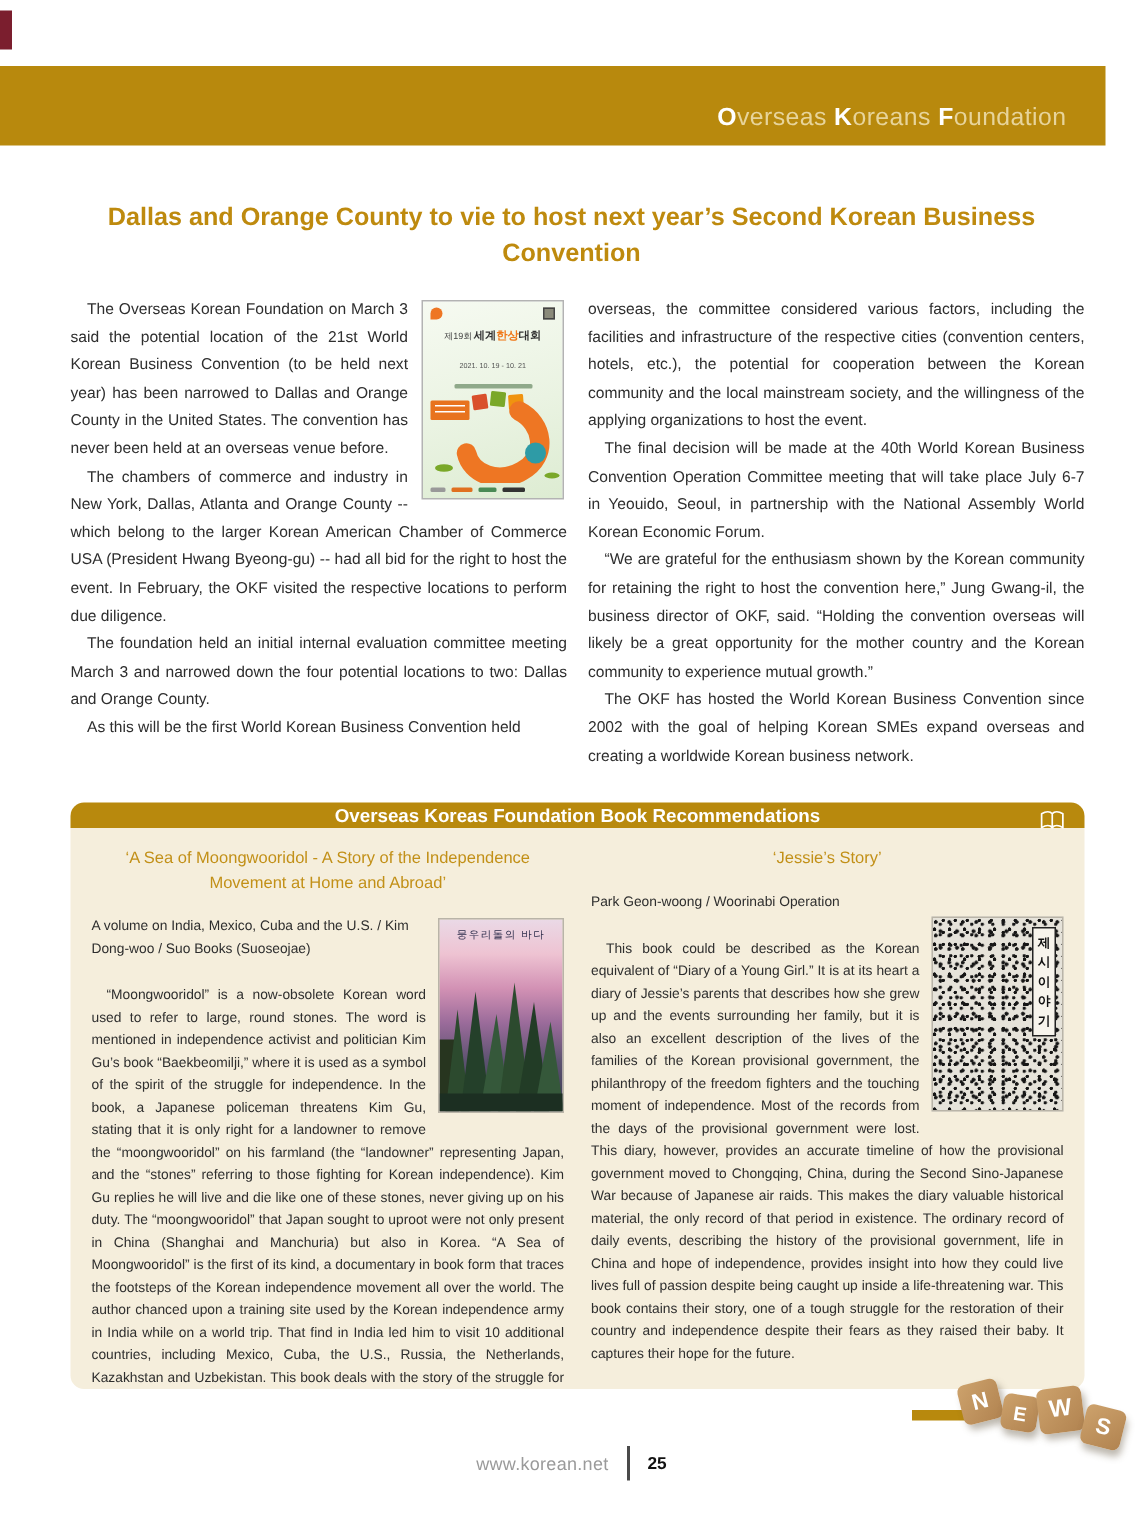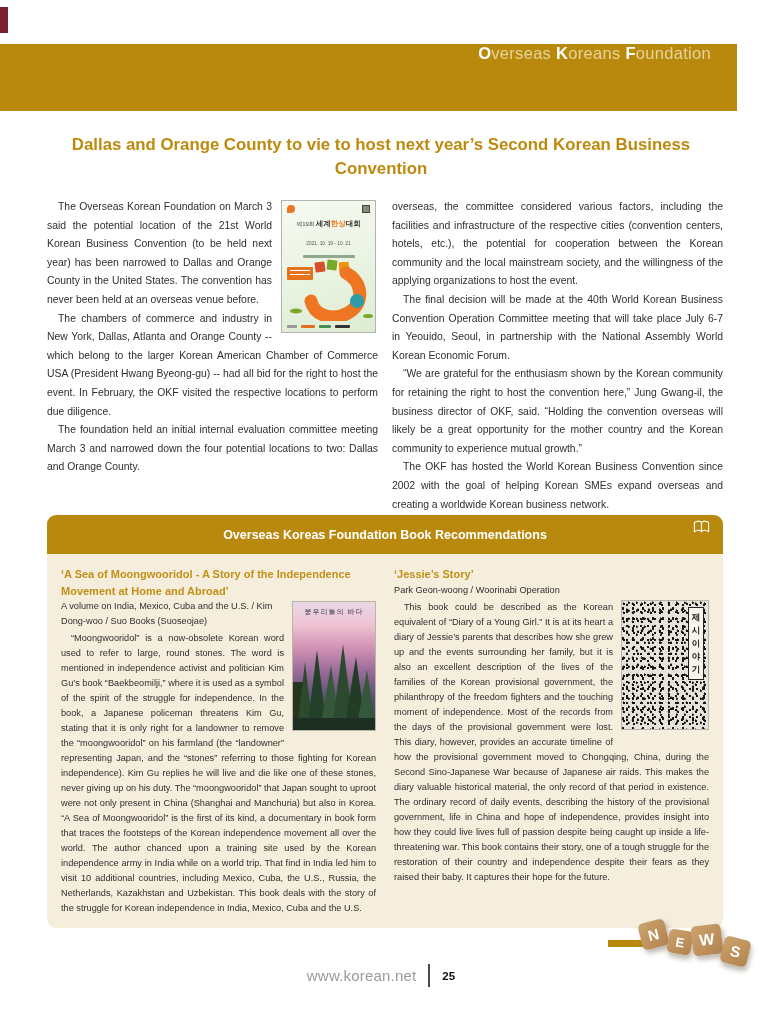--- a/index.html
+++ b/index.html
@@ -4,22 +4,22 @@
 <style>
   * { margin:0; padding:0; box-sizing:border-box; }
   html,body { background:#ffffff; }
   body { font-family:"Liberation Sans","DejaVu Sans",sans-serif; }
   .page { position:relative; width:762px; height:1020px; background:#fff; overflow:hidden; margin:0 auto; }
 
   
   .corner-mark { position:absolute; left:0; top:7px; width:8px; height:26px; background:#7b1e2e; }
 
   
-  .topbar { position:absolute; top:44px; left:0; width:737px; height:67px; background:#b8890d;
-            display:flex; align-items:flex-start; justify-content:flex-end; padding:0 26px 9px 0; }
+  .topbar { position:absolute; top:44px; left:0; width:737px; height:53px; background:#b8890d;
+            display:flex; align-items:flex-end; justify-content:flex-end; padding:0 26px 9px 0; }
   .brand { font-size:16.5px; letter-spacing:.3px; color:#e7d49b; }
   .brand b { color:#ffffff; font-weight:bold; }
 
   
   .article-title { position:absolute; top:133px; left:0; right:0; text-align:center; }
   .article-title h1 { display:inline-block; max-width:640px; font-size:16.8px; line-height:24px;
                       font-weight:bold; color:#be8a0e; }
 
   
   .article { position:absolute; top:198px; left:47px; width:676px; display:flex; gap:14px; }
@@ -40,30 +40,30 @@
   .poster-note { position:absolute; left:5px; top:66px; width:26px; height:13px; background:#e8731f; border-radius:1px; }
   .poster-note i { display:block; height:1px; background:#fff; margin:3px 3px 0 3px; }
   .poster-foot { position:absolute; bottom:4px; left:5px; right:5px; display:flex; gap:4px; align-items:center; }
   .poster-foot i { display:block; height:3px; border-radius:1px; }
   .pf1 { width:10px; background:#999; } .pf2 { width:14px; background:#e07020; }
   .pf3 { width:12px; background:#4a8a55; } .pf4 { width:15px; background:#333; }
   .poster-caption { font-size:10px; line-height:14.5px; color:#333; margin-top:5px; text-align:justify; }
 
   
   .books { position:absolute; top:515px; left:47px; width:676px; }
-  .books-header { position:relative; height:39px; background:#b8890d; border-radius:9px 9px 0 0;
-                  display:flex; align-items:center; justify-content:center; }
+  .books-header { position:relative; height:17px; background:#b8890d; border-radius:9px 9px 0 0;
+                  display:flex; align-items:center; justify-content:center;margin-top:20px; }
   .books-header span { color:#fff; font-weight:bold; font-size:12.5px; }
   .book-icon { position:absolute; right:13px; top:5px; }
   .books-panel { height:374px; overflow:hidden; background:#f5eedc; border-radius:0 0 9px 9px;
                  display:flex; gap:18px; padding:12px 14px 0 14px; }
   .bcol { width:315px; }
-  .bk-title { color:#c29018; font-weight:bold; font-size:11px; line-height:16.5px; margin-bottom:0; }
+  .bk-title { color:#c29018; font-weight:normal; font-size:11px; line-height:16.5px; margin-bottom:13px;text-align:center; }
   .bk-byline { font-size:9.2px; line-height:15px; color:#2e2e2e; }
-  .bk-body { font-size:9.2px; line-height:15px; color:#2e2e2e; text-align:justify; text-indent:10px; margin-top:2px; }
+  .bk-body { font-size:9.2px; line-height:15px; color:#2e2e2e; text-align:justify; text-indent:10px; margin-top:16px; }
 
   .cover { float:right; position:relative; overflow:hidden; border:1px solid #b9b4a8; margin:2px 0 6px 8px; }
   .cover-moong { width:84px; height:130px;
                  background:linear-gradient(#ead9e6 0%,#eec3d2 18%,#d291b4 36%,#9a6b9a 54%,#5c5270 74%,#3a3a52 100%); }
   .cover-moong .ttl { position:relative; z-index:2; text-align:center; font-size:7px; color:#2b2b4a;
                       margin-top:5px; letter-spacing:1px; white-space:nowrap; }
   .cover-moong svg { position:absolute; bottom:0; left:0; }
   .cover-jessie { width:88px; height:130px; background-color:#e6e3da;
       background-image:
         radial-gradient(circle at 20% 30%, #161616 1.1px, transparent 1.4px),
@@ -84,21 +84,21 @@
           background:linear-gradient(135deg,#cda26c 0%,#b18350 100%);
           box-shadow:2px 4px 5px rgba(110,100,80,.45); }
   .cube-n { left:40px; top:6px; transform:rotate(-14deg); }
   .cube-e { left:68px; top:15px; width:24px; height:24px; font-size:13px; transform:rotate(9deg); }
   .cube-w { left:92px; top:10px; width:30px; height:30px; font-size:16px; transform:rotate(-7deg); }
   .cube-s { left:122px; top:23px; transform:rotate(14deg); }
 
   
   .page-footer { position:absolute; top:964px; left:0; right:0; display:flex; align-items:center;
                  justify-content:center; gap:12px; }
-  .site { font-size:15px; color:#9a9a9a; letter-spacing:.2px; }
+  .site { font-size:12px; color:#9a9a9a; letter-spacing:.2px; }
   .fdiv { width:2px; height:23px; background:#4a4a4a; }
   .pagenum { font-size:11.5px; font-weight:bold; color:#111; }
 </style>
 </head>
 <body>
 
 <div class="page">
 
   <div class="corner-mark"></div>
 
@@ -138,20 +138,21 @@
             <i class="pf1"></i>
               <i class="pf2"></i>
               <i class="pf3"></i>
               <i class="pf4"></i>
           </div>
         </div>
       </div>
       <p class="ind">The Overseas Korean Foundation on March 3 said the potential location of the 21st World Korean Business Convention (to be held next year) has been narrowed to Dallas and Orange County in the United States. The convention has never been held at an overseas venue before.</p>
       <p class="ind">The chambers of commerce and industry in New York, Dallas, Atlanta and Orange County -- which belong to the larger Korean American Chamber of Commerce USA (President Hwang Byeong-gu) -- had all bid for the right to host the event. In February, the OKF visited the respective locations to perform due diligence.</p>
       <p class="ind">The foundation held an initial internal evaluation committee meeting March 3 and narrowed down the four potential locations to two: Dallas and Orange County.</p>
+      <p class="ind">As this will be the first World Korean Business Convention held</p>
     </div>
     <div class="col">
       <p>overseas, the committee considered various factors, including the facilities and infrastructure of the respective cities (convention centers, hotels, etc.), the potential for cooperation between the Korean community and the local mainstream society, and the willingness of the applying organizations to host the event.</p>
       <p class="ind">The final decision will be made at the 40th World Korean Business Convention Operation Committee meeting that will take place July 6-7 in Yeouido, Seoul, in partnership with the National Assembly World Korean Economic Forum.</p>
       <p class="ind">“We are grateful for the enthusiasm shown by the Korean community for retaining the right to host the convention here,” Jung Gwang-il, the business director of OKF, said. “Holding the convention overseas will likely be a great opportunity for the mother country and the Korean community to experience mutual growth.”</p>
       <p class="ind">The OKF has hosted the World Korean Business Convention since 2002 with the goal of helping Korean SMEs expand overseas and creating a worldwide Korean business network.</p>
     </div>
   </div>
 
   <div class="books">

